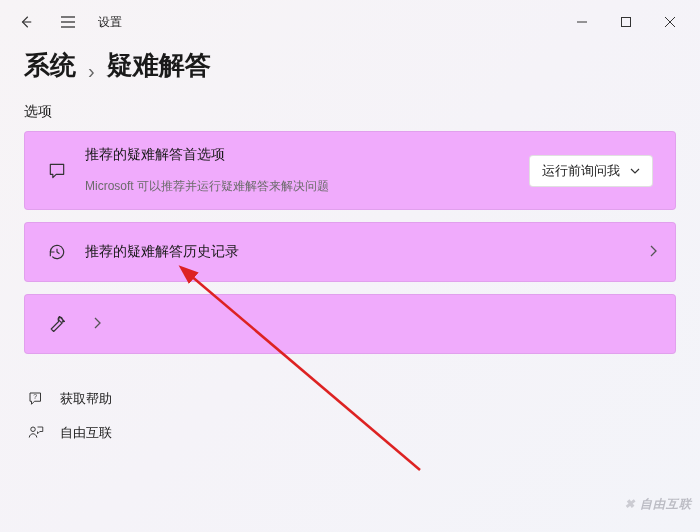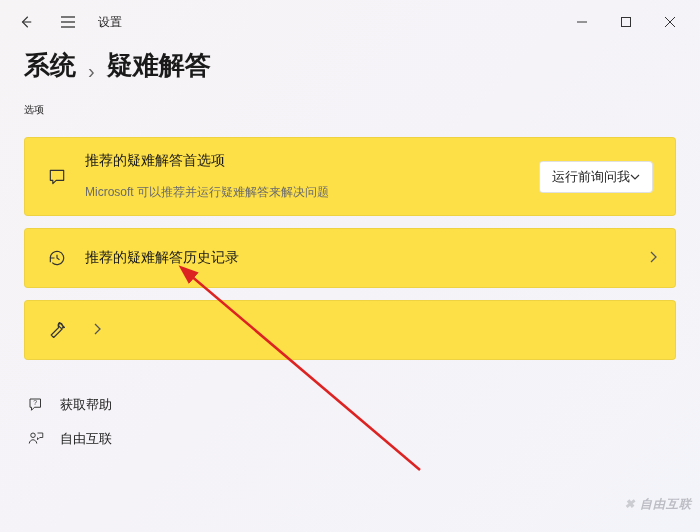--- a/index.html
+++ b/index.html
@@ -55,25 +55,25 @@
 }
 .breadcrumb .crumb {
   font-size: 26px;
   font-weight: 600;
 }
 .breadcrumb .sep {
   font-size: 20px;
   color: #666;
 }
 .section-label {
-  font-size: 10px;
-  margin-bottom: 20px;
+  font-size: 14px;
+  margin-bottom: 10px;
 }
 .card {
-  background: #fde047;
+  background: #f0abfc;
   border: 1px solid rgba(0,0,0,0.06);
   border-radius: 4px;
   display: flex;
   align-items: center;
   padding: 14px 18px;
   margin-bottom: 12px;
   min-height: 60px;
 }
 .card .icon-slot {
   width: 28px;
@@ -87,20 +87,21 @@
 .card .title { font-size: 14px; }
 .card .subtitle { font-size: 12px; color: #6b6b6b; margin-top: 14px; }
 .dropdown {
   background: #fff;
   border: 1px solid rgba(0,0,0,0.12);
   border-radius: 4px;
   padding: 6px 12px;
   font-size: 13px;
   display: flex;
   align-items: center;
+  gap: 10px;
   margin-right: 4px;
 }
 .chev-right {
   color: #555;
   margin-left: 8px;
 }
 .footer-links {
   margin-top: 28px;
 }
 .footer-link {

